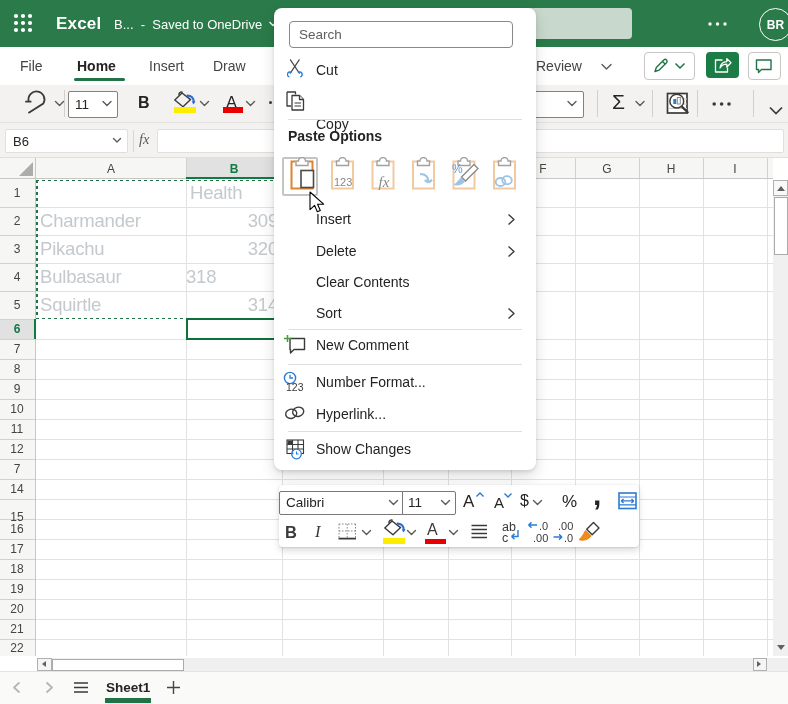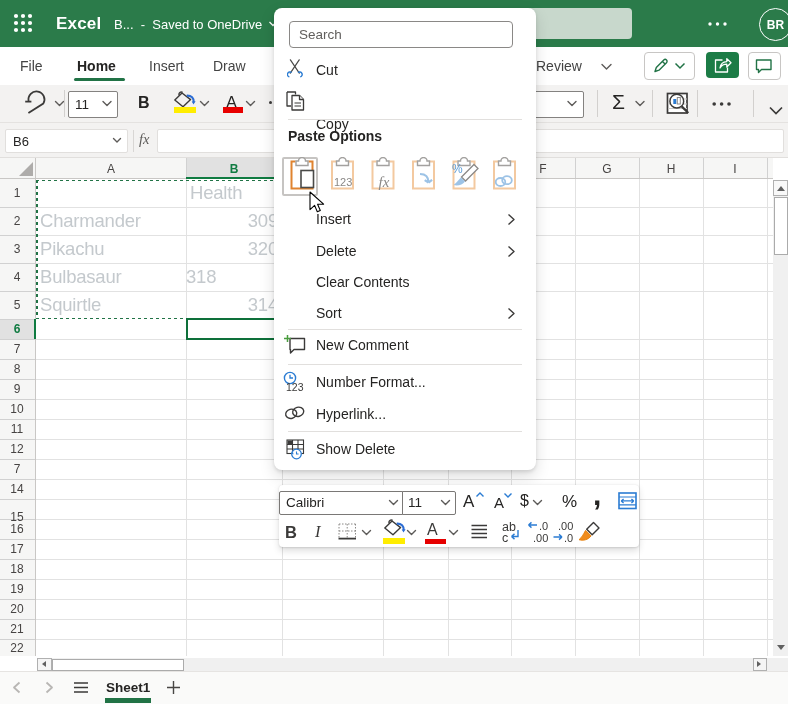--- a/index.html
+++ b/index.html
@@ -329,21 +329,21 @@
 <div class="mi" style="left:316px;top:297px;">Sort</div>
 <svg class="a" style="left:507px;top:307px" width="9" height="13">
     <path d="M1.5 1.5 L7 6.5 L1.5 11.5" stroke="#3b3a39" stroke-width="1.4" fill="none" stroke-linejoin="round"></path>
   </svg>
 <div class="mdiv" style="top:329px;"></div>
 <div class="mi" style="left:316px;top:329px;">New Comment</div>
 <div class="mdiv" style="top:364px;"></div>
 <div class="mi" style="left:316px;top:366px;">Number Format...</div>
 <div class="mi" style="left:316px;top:398px;">Hyperlink...</div>
 <div class="mdiv" style="top:431px;"></div>
-<div class="mi" style="left:316px;top:433px;">Show Delete</div>
+<div class="mi" style="left:316px;top:433px;">Show Changes</div>
 <svg class="a" style="left:287px;top:59px" width="16" height="19">
 <g stroke="#4a4a48" stroke-width="1.2" fill="none" stroke-linecap="round">
 <path d="M3.4 0.8 L12.3 14.2"></path>
       <path d="M12.2 0.8 L3.3 14.2"></path>
     </g>
 <g stroke="#2b7cd3" stroke-width="1.4" fill="none">
 <path d="M4.6 13.6 a2.5 2.5 0 1 0 -2.2 4.3"></path>
       <path d="M11 13.6 a2.5 2.5 0 1 1 2.2 4.3"></path>
     </g>
 </svg>

